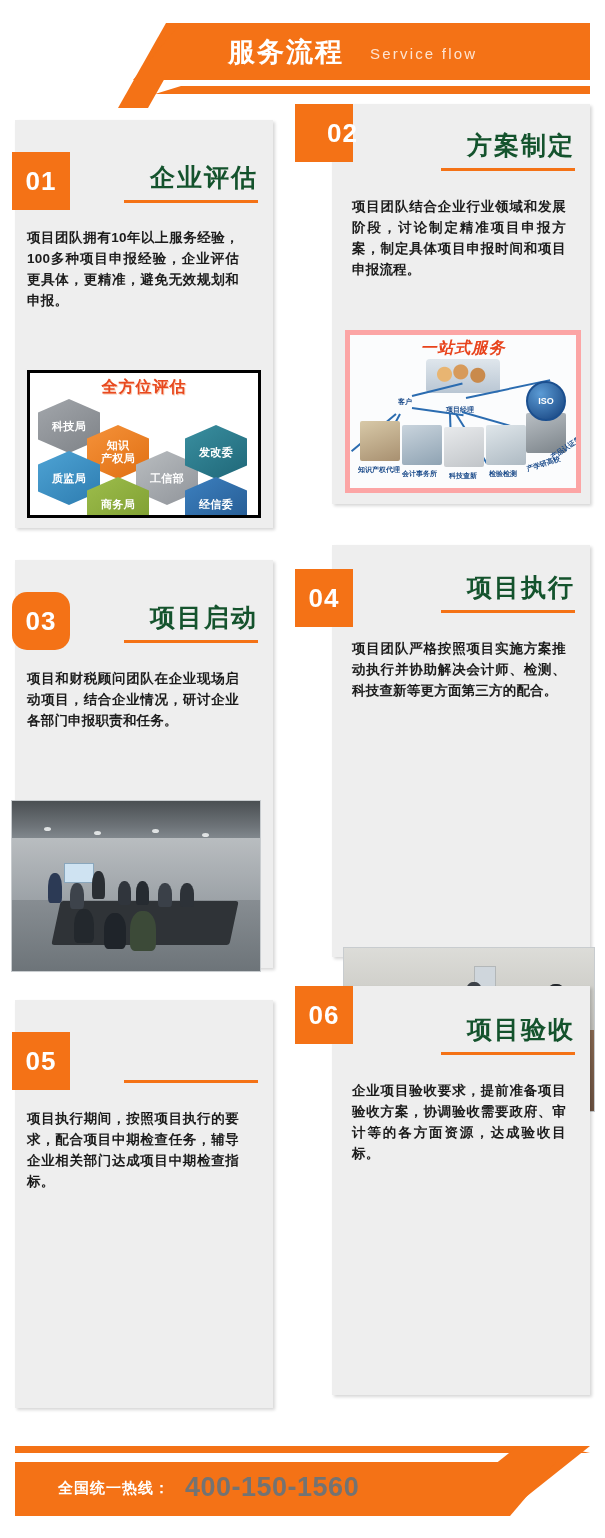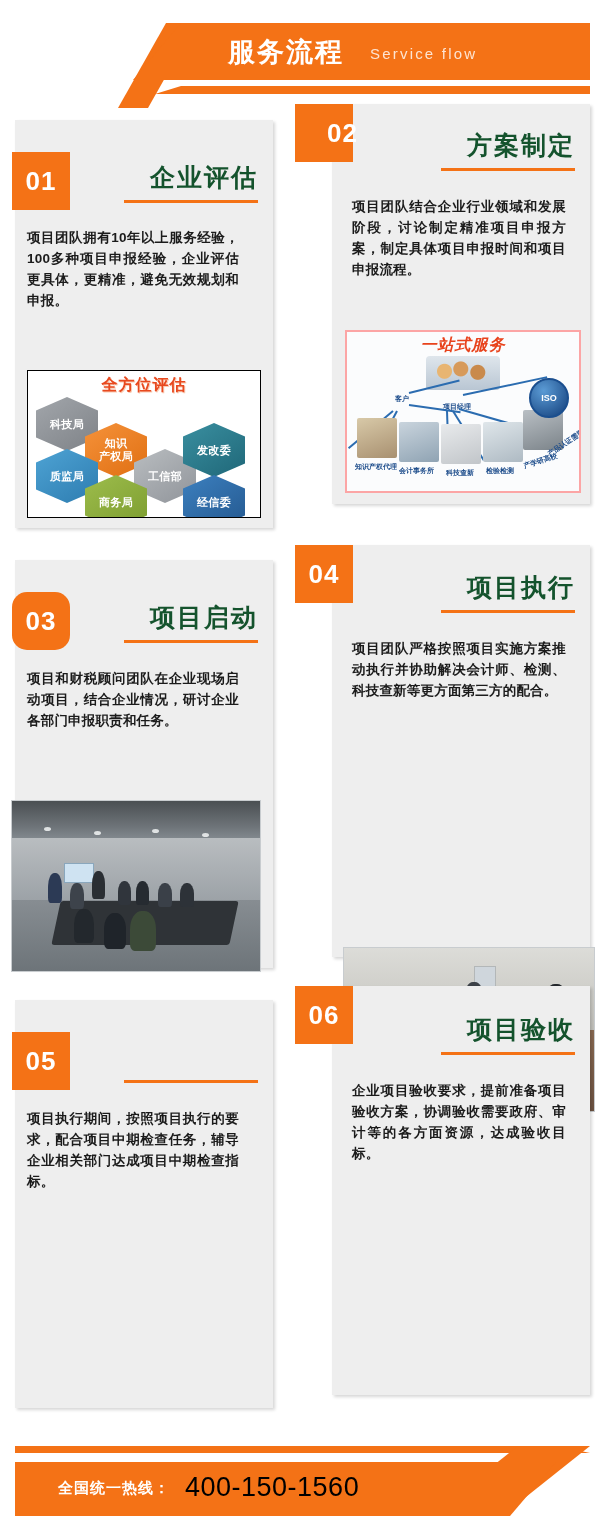--- a/index.html
+++ b/index.html
@@ -94,21 +94,21 @@
     display: flex;
     align-items: center;
     justify-content: center;
     letter-spacing: 1px;
     z-index: 5;
   }
   .badge.b1 { left: 12px;  top: 152px; }
   .badge.b3 { left: 12px;  top: 592px; border-radius: 15px; }
   .badge.b5 { left: 12px;  top: 1032px; }
   .badge.b2 { left: 295px; top: 104px; padding-left: 37px; }
-  .badge.b4 { left: 295px; top: 545px; }
+  .badge.b4 { left: 295px; top: 569px; }
   .badge.b6 { left: 295px; top: 986px; }
 
   
   .card-title {
     position: absolute;
     right: 22px;
     font-size: 25px;
     font-weight: bold;
     color: #14532d;
     letter-spacing: 2px;
@@ -137,21 +137,21 @@
   .figure {
     position: absolute;
     overflow: hidden;
     background: #cfd3d6;
     border: 1px solid #c8cccf;
   }
 
   
   .hexfig {
     background: #ffffff;
-    border: 1px solid #000000;
+    border: 3px solid #000000;
   }
   .hexfig-title {
     position: absolute;
     left: 50%; top: 4px;
     transform: translateX(-50%);
     font-size: 16px;
     font-weight: bold;
     color: #e8491f;
     letter-spacing: 1px;
     white-space: nowrap;
@@ -168,21 +168,21 @@
     font-size: 11px;
     font-weight: bold;
     text-align: center;
     line-height: 13px;
     letter-spacing: 0.3px;
   }
 
   
   .onestop {
     background: #fbfcfd;
-    border: 2px solid #fca5a5;
+    border: 5px solid #fca5a5;
   }
   .onestop-title {
     position: absolute;
     left: 50%; top: 3px;
     transform: translateX(-50%);
     font-size: 16px;
     font-weight: bold;
     font-style: italic;
     color: #e8431c;
     letter-spacing: 1px;
@@ -309,22 +309,22 @@
     left: 58px; top: 47px;
     font-size: 15px;
     font-weight: bold;
     color: #ffffff;
     letter-spacing: 1px;
   }
   .ftr-number {
     position: absolute;
     left: 185px; top: 40px;
     font-size: 27px;
-    font-weight: normal;
-    color: #000000;
+    font-weight: bold;
+    color: #737373;
     letter-spacing: 0.5px;
   }
 </style>
 </head>
 <body>
 
 <div class="page">
 
   <div class="header">
     <div class="hdr-wedge"></div>

